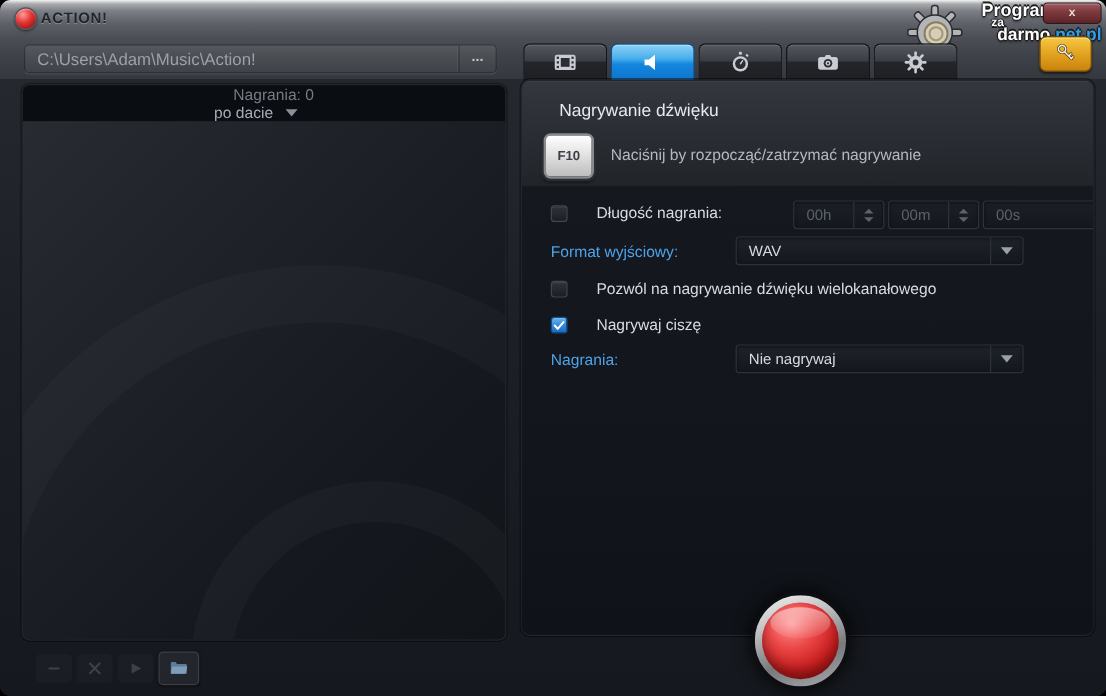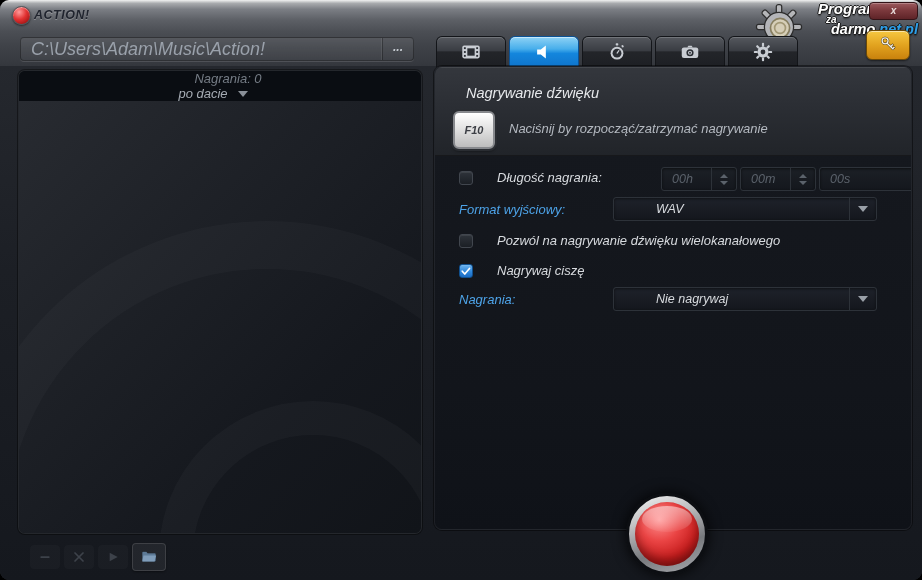--- a/index.html
+++ b/index.html
@@ -1,17 +1,17 @@
 <!DOCTYPE html>
 <html><head>
 <meta charset="utf-8">
 <style>
   html,body{margin:0;padding:0;background:#000;}
   body{width:922px;height:580px;position:relative;font-family:"Liberation Sans",sans-serif;-webkit-font-smoothing:antialiased;}
-  .window{position:absolute;inset:0;border-radius:9px;overflow:hidden;background:#1b1e24;box-shadow:inset 0 0 0 1px rgba(255,255,255,0.05);font-style:italic;}
+  .window{position:absolute;inset:0;border-radius:9px;overflow:hidden;background:#1b1e24;box-shadow:inset 0 0 0 1px rgba(255,255,255,0.05);}
 
   
   .header{position:absolute;left:0;top:0;width:922px;height:66px;
     background:linear-gradient(180deg,#f2f2f2 0%,#a9abae 5%,#7b7e84 14%,#5d6066 30%,#4b4e54 48%,#404349 68%,#34373d 100%);}
   .logo{position:absolute;left:12px;top:6px;width:17px;height:17px;border-radius:50%;
     background:radial-gradient(circle at 36% 30%,#ff9a9a,#e23232 45%,#9c1212 85%);
     border:1px solid #52555a;box-shadow:0 1px 2px rgba(0,0,0,.5), inset 0 1px 1px rgba(255,255,255,.5);}
   .app-title{position:absolute;left:34px;top:8px;font-size:12.5px;font-weight:bold;letter-spacing:.5px;
     color:#20242e;text-shadow:0 1px 0 rgba(255,255,255,.28);}
   .close-btn{position:absolute;left:869px;top:2px;width:47px;height:16px;border-radius:4px;
@@ -28,21 +28,21 @@
     text-shadow:-1px 0 0 #1a1a1a,1px 0 0 #1a1a1a,0 -1px 0 #1a1a1a,0 1px 0 #1a1a1a;}
   .wm-line3{position:absolute;right:4px;top:21px;font-size:14.5px;font-weight:bold;color:#fff;
     text-shadow:-1px 0 0 #1a1a1a,1px 0 0 #1a1a1a,0 -1px 0 #1a1a1a,0 1px 0 #1a1a1a,0 2px 2px rgba(0,0,0,.6);}
   .wm-blue{color:#2e9fe8;}
 
   
   .path-field{position:absolute;left:20px;top:37px;width:392px;height:22px;border-radius:4px;
     background:linear-gradient(180deg,rgba(255,255,255,.09),rgba(255,255,255,.04));
     border:1px solid rgba(0,0,0,.35);box-shadow:0 1px 0 rgba(255,255,255,.12);
     display:flex;align-items:center;cursor:text;}
-  .path-text{flex:1;padding:0 10px;font-size:18px;color:#9aa1ab;white-space:nowrap;overflow:hidden;}
+  .path-text{flex:1;padding:0 10px;font-size:14px;color:#9aa1ab;white-space:nowrap;overflow:hidden;}
   .browse-btn{width:30px;height:100%;border-left:1px solid rgba(0,0,0,.3);box-shadow:-1px 0 0 rgba(255,255,255,.07);
     color:#c3c8cf;font-size:12px;font-weight:bold;text-align:center;line-height:18px;cursor:pointer;}
 
   
   .tabs{position:absolute;left:436px;top:36px;height:30px;display:flex;gap:3px;}
   .tab{width:68px;height:30px;border-radius:6px 6px 0 0;position:relative;cursor:pointer;
     background:linear-gradient(180deg,#55585e 0%,#3a3d43 45%,#232529 50%,#1d1f24 100%);
     border:1px solid #131519;border-bottom:none;box-shadow:inset 0 1px 0 rgba(255,255,255,.18);
     display:flex;align-items:center;justify-content:center;color:#c9cdd3;}
   .tab.active{background:linear-gradient(180deg,#8ed2f5 0%,#47aeeb 40%,#1486dd 55%,#0f74cb 100%);
@@ -108,23 +108,23 @@
   .spin-group{position:absolute;left:178px;top:100px;display:flex;gap:3px;padding-left:48px;}
   .spin-field{height:24px;border-radius:3px;background:linear-gradient(180deg,#1c2026,#14171d);
     border:1px solid #2d3239;box-shadow:inset 0 1px 3px rgba(0,0,0,.55);
     display:flex;align-items:center;box-sizing:border-box;}
   .spin-value{flex:1;padding-left:10px;font-size:12.5px;color:#5b626b;}
   .spin-arrows{width:24px;align-self:stretch;border-left:1px solid #2d3239;
     display:flex;flex-direction:column;align-items:center;justify-content:center;gap:3px;cursor:pointer;}
   .tri-up{width:0;height:0;border-left:4px solid transparent;border-right:4px solid transparent;border-bottom:4px solid #5b626b;}
   .tri-dn{width:0;height:0;border-left:4px solid transparent;border-right:4px solid transparent;border-top:4px solid #5b626b;}
 
-  .dropdown{position:absolute;left:178px;width:264px;height:24px;border-radius:3px;cursor:pointer;
+  .dropdown{position:absolute;left:178px;width:240px;height:24px;border-radius:3px;cursor:pointer;
     background:linear-gradient(180deg,#1e222a,#14171d);border:1px solid #2d3239;
-    box-shadow:inset 0 1px 3px rgba(0,0,0,.5);display:flex;align-items:center;box-sizing:border-box;padding-left:32px;}
+    box-shadow:inset 0 1px 3px rgba(0,0,0,.5);display:flex;align-items:center;box-sizing:border-box;}
   .dd-value{flex:1;padding-left:10px;font-size:12.5px;color:#d8dbdf;}
   .dd-arrow{width:26px;align-self:stretch;border-left:1px solid #2d3239;
     display:flex;align-items:center;justify-content:center;}
   .dd-arrow .arrow-down{border-top-color:#9aa0a8;}
 
   
   .record-btn{position:absolute;left:626px;top:493px;width:82px;height:82px;border-radius:50%;cursor:pointer;z-index:5;
     background:linear-gradient(160deg,#f4f4f4 0%,#c2c2c4 30%,#77797d 65%,#a9abaf 100%);
     border:3px solid #0c0e12;box-shadow:0 0 14px rgba(0,0,0,.85);box-sizing:border-box;}
   .record-inner{position:absolute;left:6px;top:6px;width:64px;height:64px;border-radius:50%;

